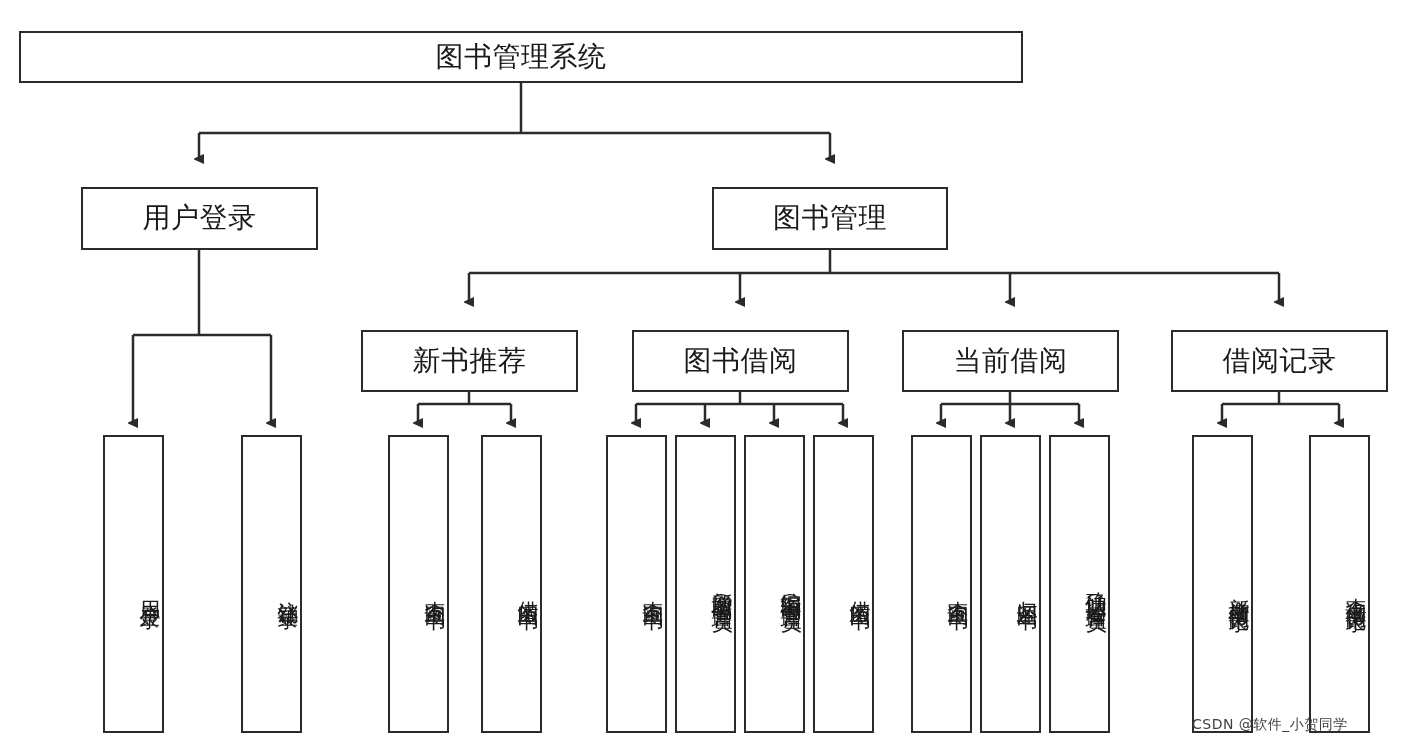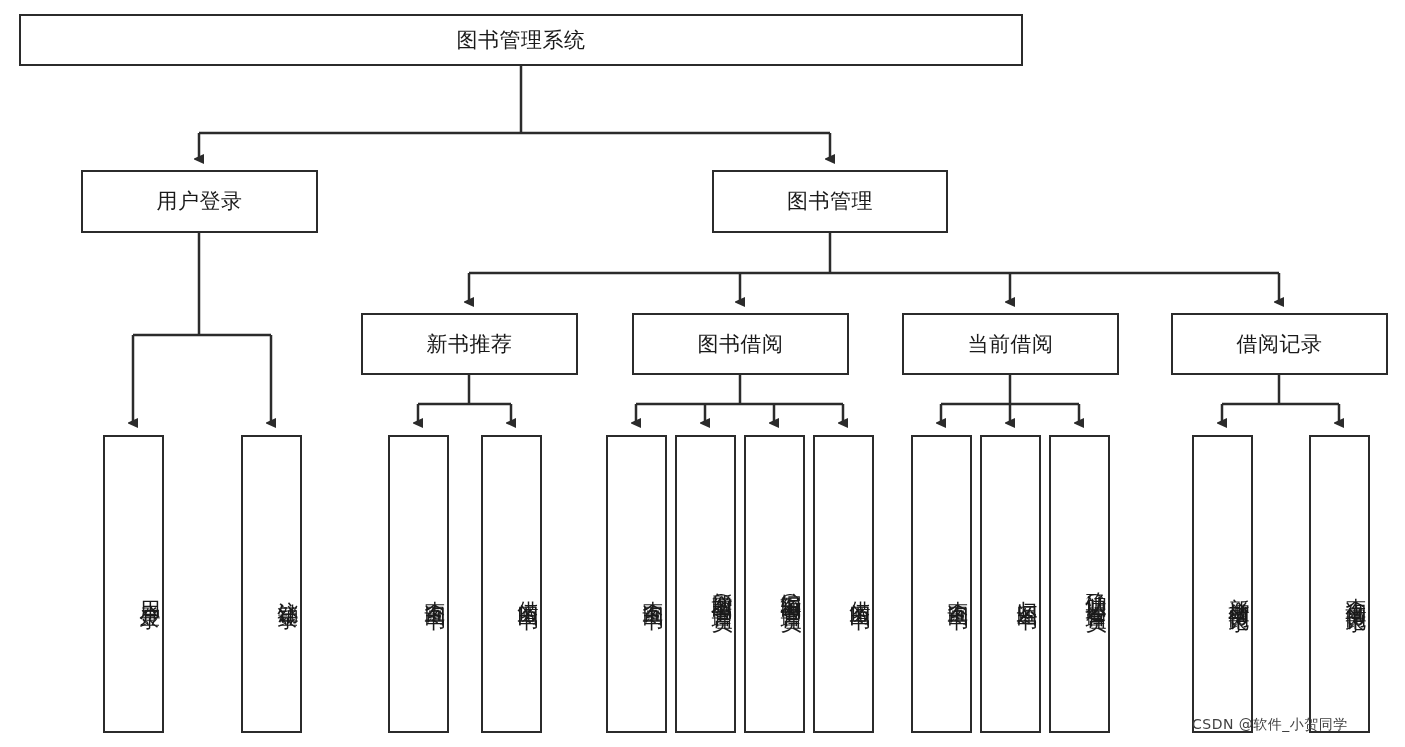--- a/index.html
+++ b/index.html
@@ -29,22 +29,23 @@
     position: absolute;
     box-sizing: border-box;
     background: #ffffff;
     border: 2.5px solid #2b2b2b;
     display: flex;
     align-items: center;
     justify-content: center;
     color: #1a1a1a;
   }
   .node.horiz {
-    font-size: 21px;
+    font-size: 28px;
     letter-spacing: 0.5px;
+    margin-top: 17px;
   }
   .node.vert {
     writing-mode: vertical-rl;
     text-orientation: upright;
     font-size: 21px;
     letter-spacing: 3px;
     align-items: flex-start;
     justify-content: center;
     padding-top: 12px;
   }

